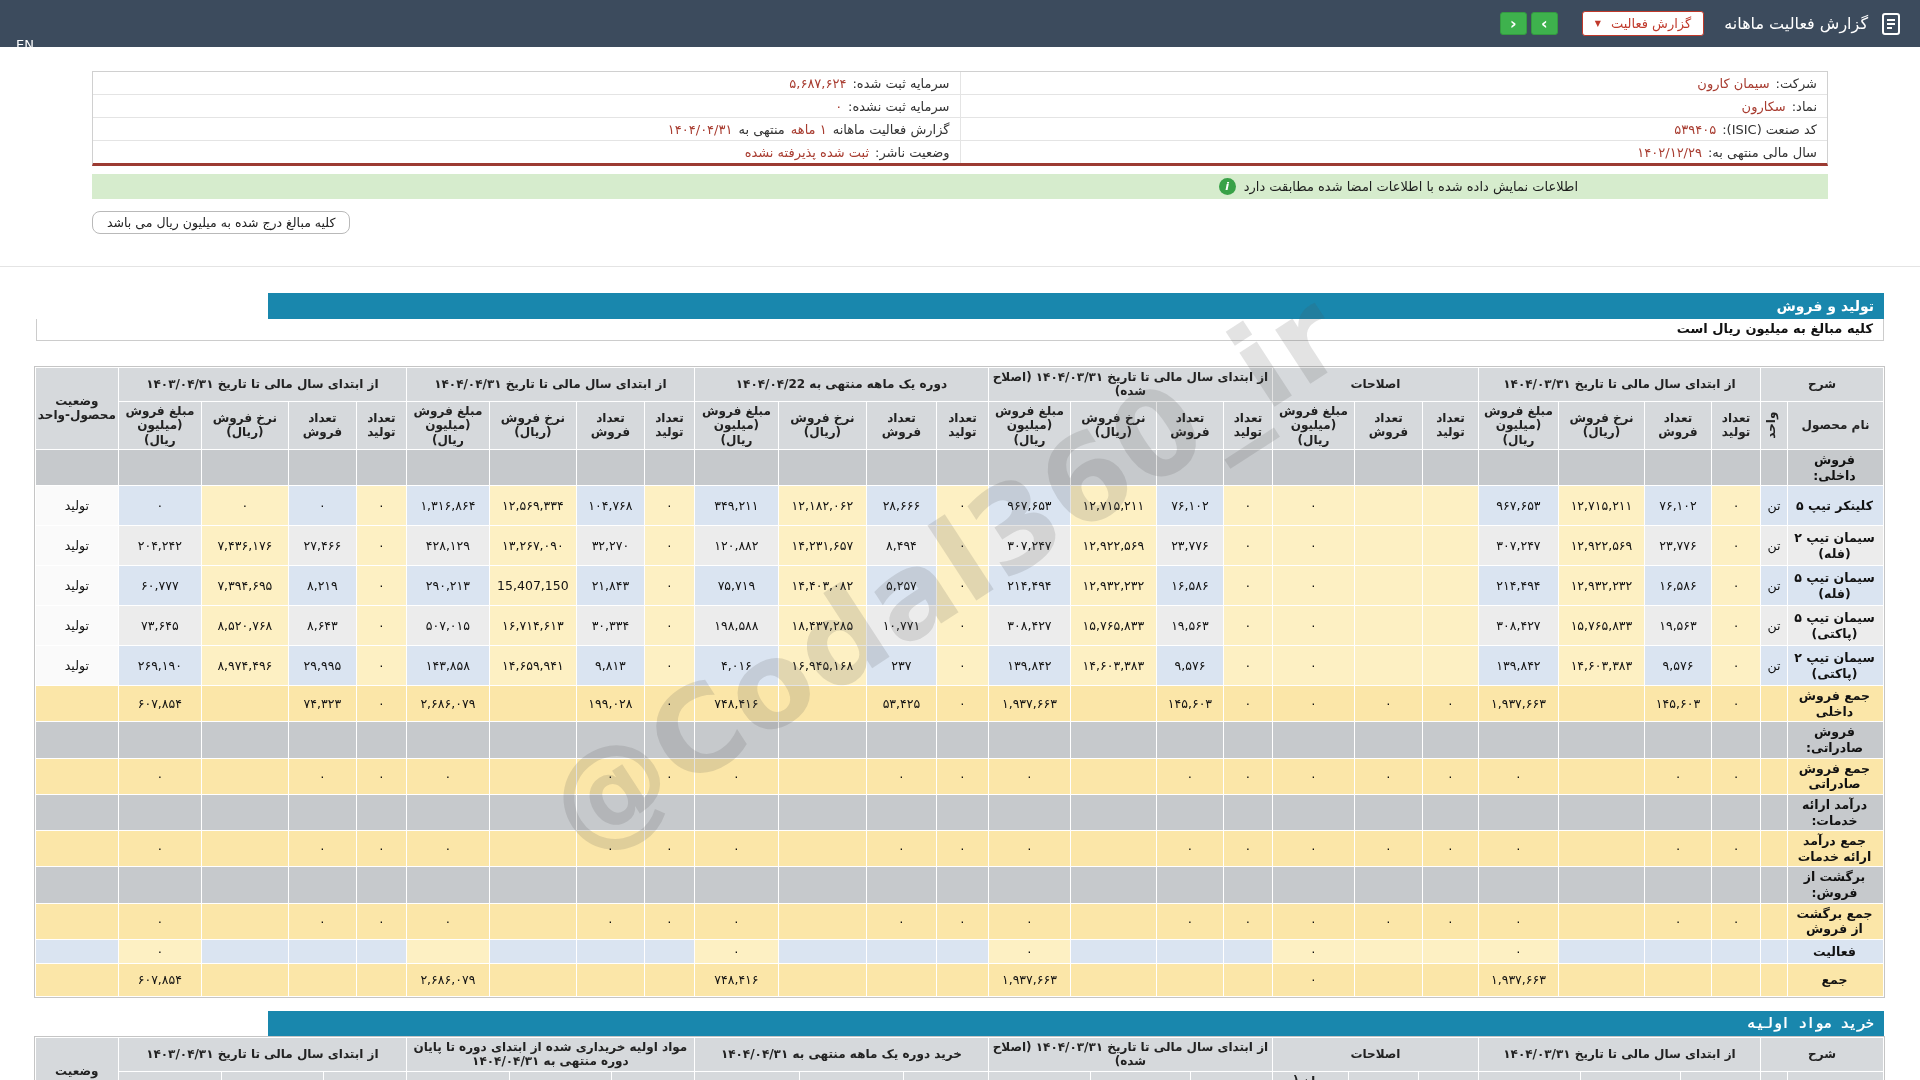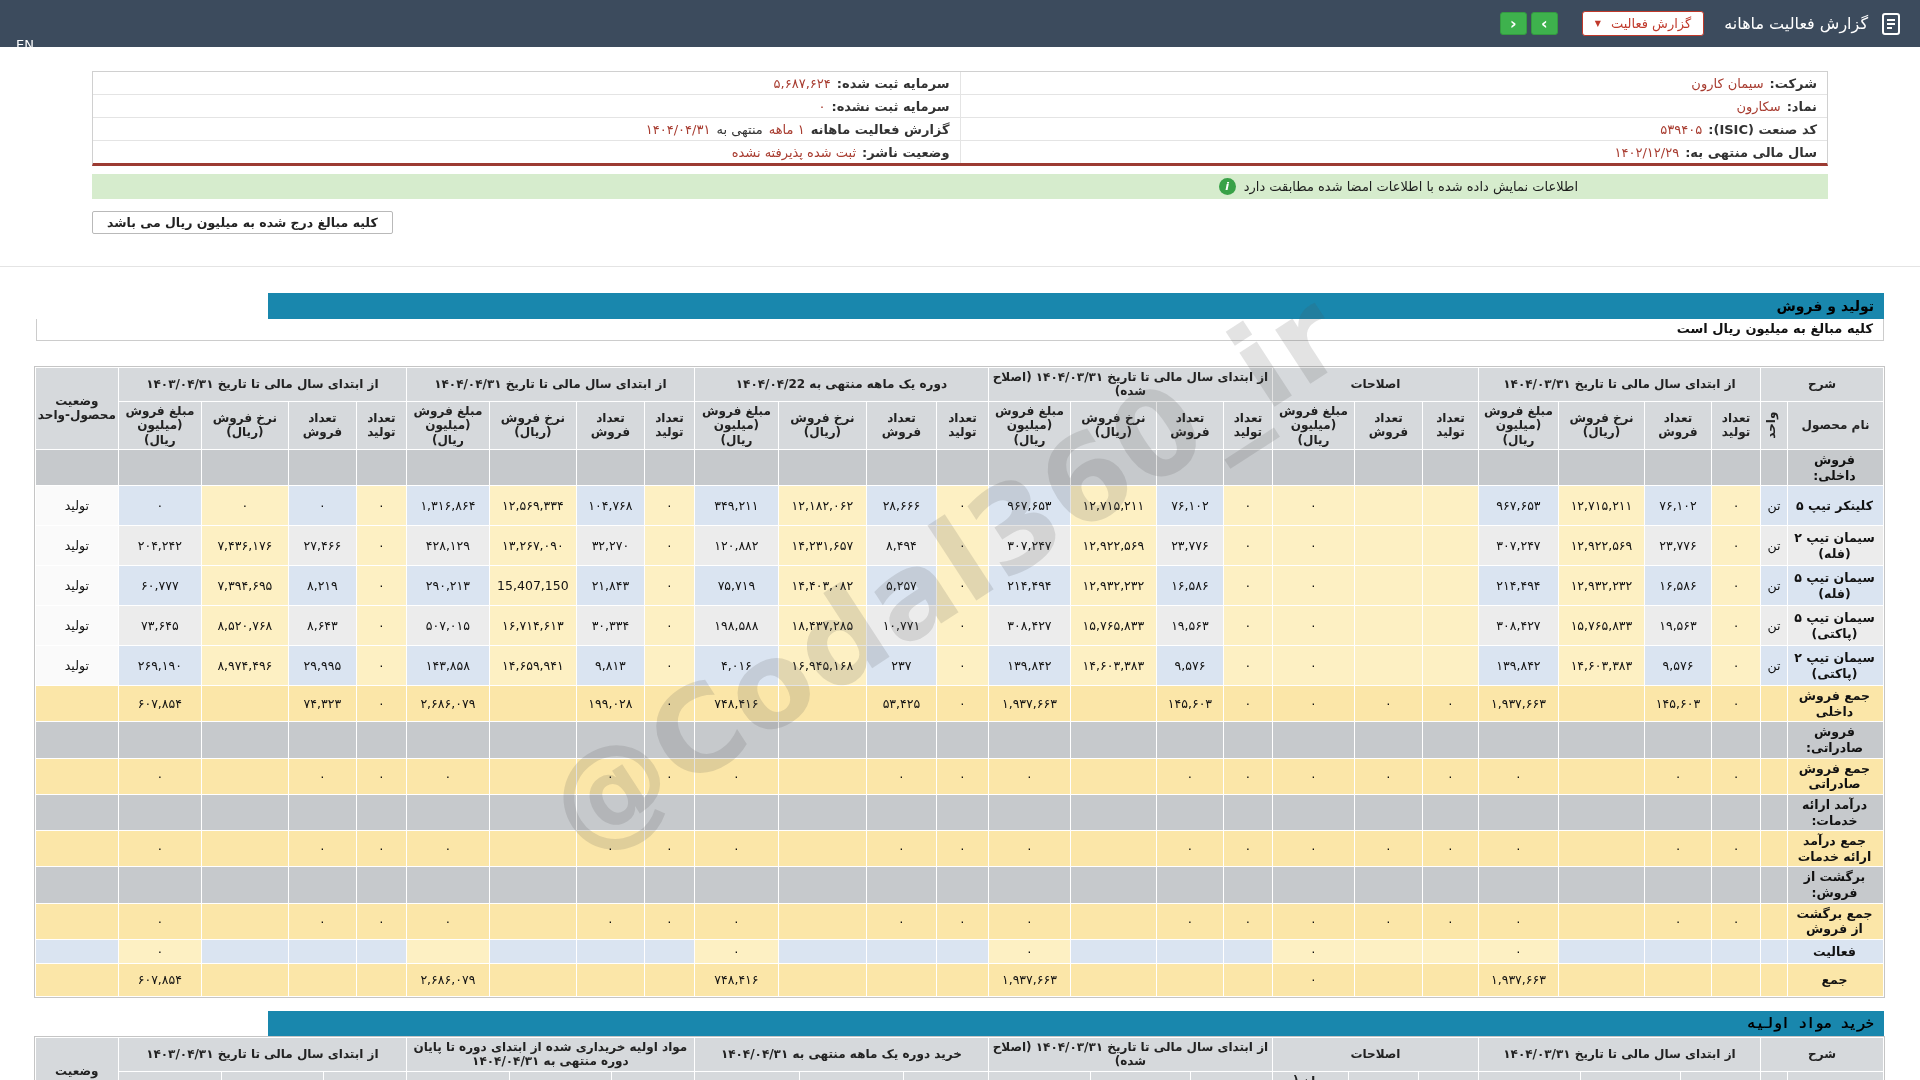--- a/index.html
+++ b/index.html
@@ -23,38 +23,38 @@
   .spacer { flex:1; }
   .tb-en { color:#fff; font-size:13px; cursor:pointer; text-decoration:none;margin-top:42px; }
 
   
   .info-box { margin:24px 92px 0; border:1px solid #d0d0d0; border-bottom:3px solid #9c3b32; }
   .info-row { display:flex; border-bottom:1px solid #e4e4e4; }
   .info-row:last-child { border-bottom:none; }
   .half { flex:1; display:flex; align-items:center; gap:6px; padding:3px 10px;
           font-size:13px; min-height:22px; }
   .half + .half { border-right:1px solid #e4e4e4; }
-  .lbl { color:#333; font-weight:bold; white-space:nowrap; }
+  .lbl { color:#333; font-weight:normal; white-space:nowrap; }
   .val { color:#a83c30; }
   .mid { color:#333; }
 
   .sig-banner { margin:8px 92px 0; background:#d6eccd; min-height:25px; display:flex;
                 align-items:center; justify-content:flex-start; padding-right:250px; gap:8px;
                 font-size:13px; color:#1d1d1d; }
   .info-icon { width:17px; height:17px; border-radius:50%; background:#38a147; color:#fff;
                font-size:11px; font-weight:bold; font-style:italic; display:inline-flex;
                align-items:center; justify-content:center; flex:0 0 auto; }
   .tab-row { margin:12px 92px 0; text-align:left; }
-  .unit-tab { display:inline-block; background:#fff; border:1px solid #b9b9b9; border-radius:2px;
-              padding:3px 14px; font-size:12.5px; font-weight:bold; color:#222; cursor:pointer; }
+  .unit-tab { display:inline-block; background:#fff; border:1px solid #b9b9b9; border-radius:8px;
+              padding:3px 14px; font-size:12.5px; font-weight:normal; color:#222; cursor:pointer; }
   .divider { margin-top:32px; border-top:1px solid #e4e4e4; }
 
   
   .main { position:relative; margin:26px 36px 0; }
-  .sec-bar { background:#1987ad; color:#000000; font-weight:bold; font-size:14px; height:26px;
+  .sec-bar { background:#1987ad; color:#ffffff; font-weight:bold; font-size:14px; height:26px;
              line-height:26px; padding-right:10px; width:1616px; }
   .note-row { background:#fff; border:1px solid #ccc; border-top:none; font-size:13px;
               font-weight:bold; color:#111; height:22px; line-height:20px; padding-right:10px;
               width:1848px; }
   .tgap { height:26px; }
   .mt { margin-top:14px;font-family:Liberation Mono, monospace; }
   .watermark { position:absolute; left:450px; top:210px; transform:rotate(-33deg);
                font-size:118px; font-weight:bold; color:rgba(80,80,80,0.16); direction:ltr;
                z-index:4; pointer-events:none; white-space:nowrap; letter-spacing:2px; }
 

